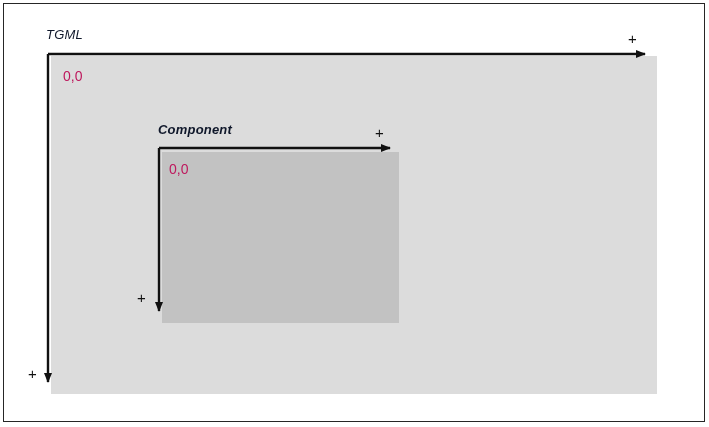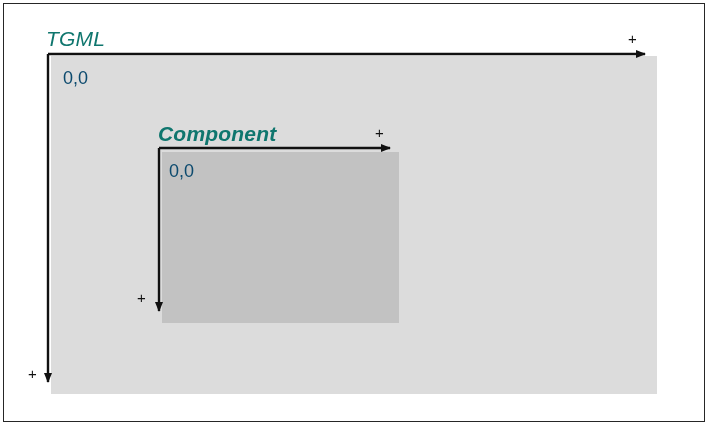--- a/index.html
+++ b/index.html
@@ -45,39 +45,39 @@
     left: 158px;
     top: 148px;
     width: 237px;
     height: 171px;
     background: #c2c2c2;
     box-sizing: border-box;
   }
   .label {
     position: absolute;
     font-style: italic;
-    color: #0f766e;
+    color: #0f172a;
     white-space: nowrap;
-    font-size: 21px;
+    font-size: 13px;
     letter-spacing: 0.2px;
     text-align: right;
   }
   .label-tgml {
     left: 46px;
     top: 27px;
   }
   .label-component {
     left: 158px;
     top: 122px;
     font-weight: bold;
   }
   .origin-label {
     position: absolute;
-    font-size: 18px;
-    color: #0c4a6e;
+    font-size: 14px;
+    color: #be185d;
     white-space: nowrap;
   }
   .origin-tgml {
     left: 63px;
     top: 68px;
   }
   .origin-component {
     left: 169px;
     top: 161px;
   }

